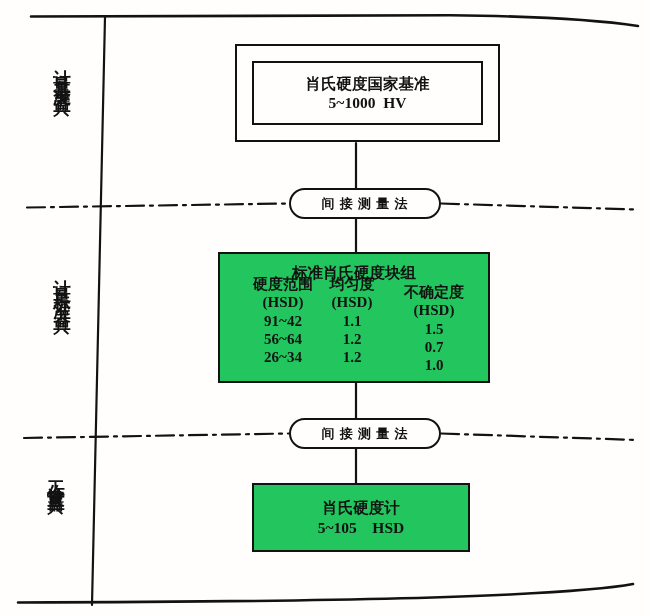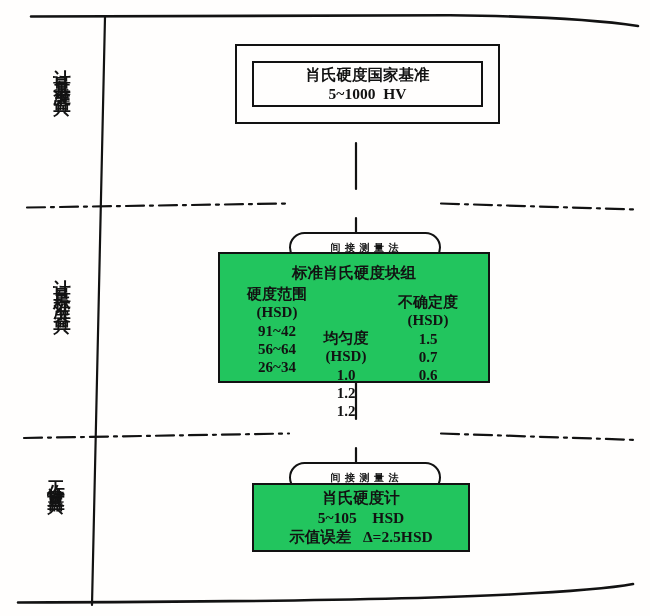--- a/index.html
+++ b/index.html
@@ -10,45 +10,45 @@
   svg.lines { position:absolute; left:0; top:0; width:650px; height:616px; }
 
   .v-label {
     position:absolute; writing-mode:vertical-rl; text-orientation:upright;
     font-weight:bold; font-size:17.5px; color:#121212; user-select:none;
   }
 
   .box { position:absolute; box-sizing:border-box; background:#22c55e; border:2.2px solid #121212; }
 
   .box-double {
-    position:absolute; left:235px; top:44px; width:265px; height:80px;
+    position:absolute; left:235px; top:44px; width:265px; height:98px;
     box-sizing:border-box; border:2.6px solid #121212; padding:15px; background:#fffefd;
   }
   .box-double-inner {
     width:100%; height:100%; box-sizing:border-box; border:2px solid #121212;
     display:flex; flex-direction:column; align-items:center; justify-content:center;
   }
   .tline { white-space:pre; font-size:15.5px; line-height:19.5px; font-weight:600; text-align:center; }
 
   .pill {
     position:absolute; left:289px; width:152px; height:31px; box-sizing:border-box;
     border:2.2px solid #121212; border-radius:16px; background:#fffefd;
     display:flex; align-items:center; justify-content:center;
-    font-size:10px; font-weight:600; letter-spacing:1px; white-space:pre;margin-top:44px;
+    font-size:13px; font-weight:600; letter-spacing:1px; white-space:pre;
   }
   #pill-1 { top:188px; }
   #pill-2 { top:418px; }
 
   .middle-box { left:218px; top:252px; width:272px; height:131px; }
   .mid-title { position:absolute; top:9px; left:0; right:0; text-align:center;
                font-size:15.5px; font-weight:600; white-space:pre; }
-  .mcol { position:absolute; top:31px; display:flex; flex-direction:column; align-items:center;
-          font-size:15px; line-height:18.3px; font-weight:600; white-space:nowrap; text-align:center; }
+  .mcol { position:absolute; top:21px; display:flex; flex-direction:column; align-items:center;
+          font-size:15px; line-height:18.3px; font-weight:600; white-space:nowrap; text-align:center;padding-left:6px; }
   #mcol-1 { left:0;   width:114px; }
-  #mcol-2 { left:66px; width:120px;margin-top:44px; }
+  #mcol-2 { left:66px; width:120px; }
   #mcol-3 { left:148px; width:120px;margin-top:8px; }
 
   .bottom-box { left:252px; top:483px; width:218px; height:69px;
                 display:flex; flex-direction:column; align-items:center; justify-content:center; }
 </style>
 </head>
 <body>
 
 <div class="page">
 
@@ -86,36 +86,35 @@
     <div class="mcol" id="mcol-1">
       <div>硬度范围</div>
       <div>(HSD)</div>
       <div>91~42</div>
       <div>56~64</div>
       <div>26~34</div>
     </div>
     <div class="mcol" id="mcol-2">
       <div>均匀度</div>
       <div>(HSD)</div>
-      <div>1.0</div>
+      <div>1.1</div>
       <div>1.2</div>
       <div>1.2</div>
     </div>
     <div class="mcol" id="mcol-3">
       <div>不确定度</div>
       <div>(HSD)</div>
       <div>1.5</div>
       <div>0.7</div>
-      <div>0.6</div>
+      <div>1.0</div>
     </div>
   </div>
 
   <div class="pill" id="pill-2">
     <span>间 接 测 量 法</span>
   </div>
 
   <div class="box bottom-box">
     <div class="tline">肖氏硬度计</div>
     <div class="tline">5~105    HSD</div>
-    <div class="tline">示值误差   Δ=2.5HSD</div>
   </div>
 
 </div>
 
 </body></html>

